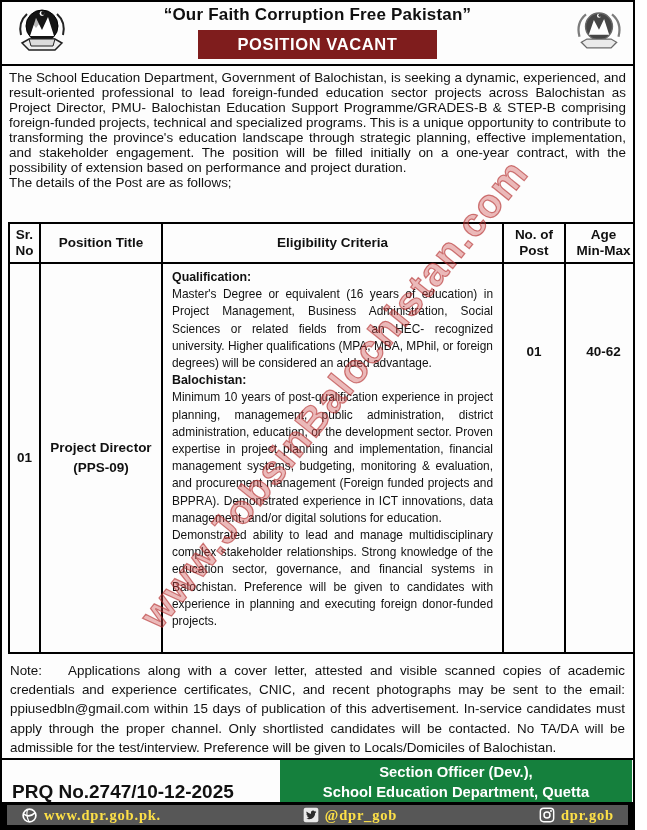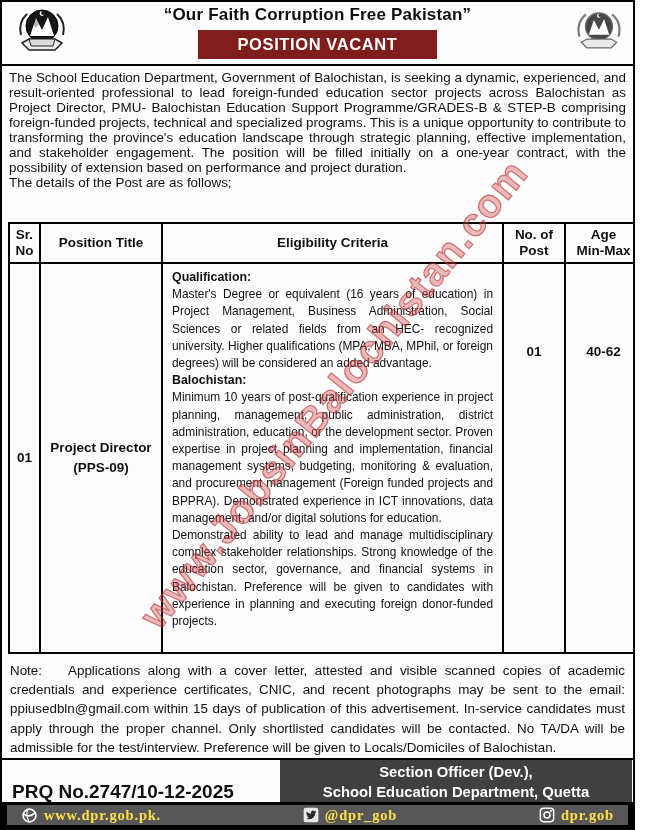--- a/index.html
+++ b/index.html
@@ -41,21 +41,21 @@
 
   
   .note { height:106px; box-sizing:border-box; padding:7px 8px 0 8px; font-size:13.4px;
           line-height:19.2px; text-align:justify; border-bottom:2px solid #000; overflow:hidden; }
   .note-label { font-weight:normal; margin-right:26px; }
 
   
   .bottom-row { position:relative; height:46px; }
   .prq { position:absolute; left:10px; bottom:3px; font-weight:bold; font-size:19px; }
   .sig-box { position:absolute; right:1px; top:0; width:352px; height:44px;
-             background:#404040; color:#fff; text-align:center; font-weight:bold;
+             background:#15803d; color:#fff; text-align:center; font-weight:bold;
              font-size:14.8px; line-height:20px; padding-top:2px; box-sizing:border-box; }
 
   
   .footer-bar { position:absolute; left:0; right:0; bottom:0; height:26px; background:#000;
                 padding:3px 5px; box-sizing:border-box; }
   .footer-inner { height:20px; background:#575757; display:flex; align-items:center;
                   justify-content:space-between; padding:0 14px; color:#fde047;
                   font-family:"Liberation Serif", serif; font-weight:bold;
                   font-size:14.5px; letter-spacing:0.8px; }
   .f-item { display:flex; align-items:center; gap:6px; white-space:nowrap; }

